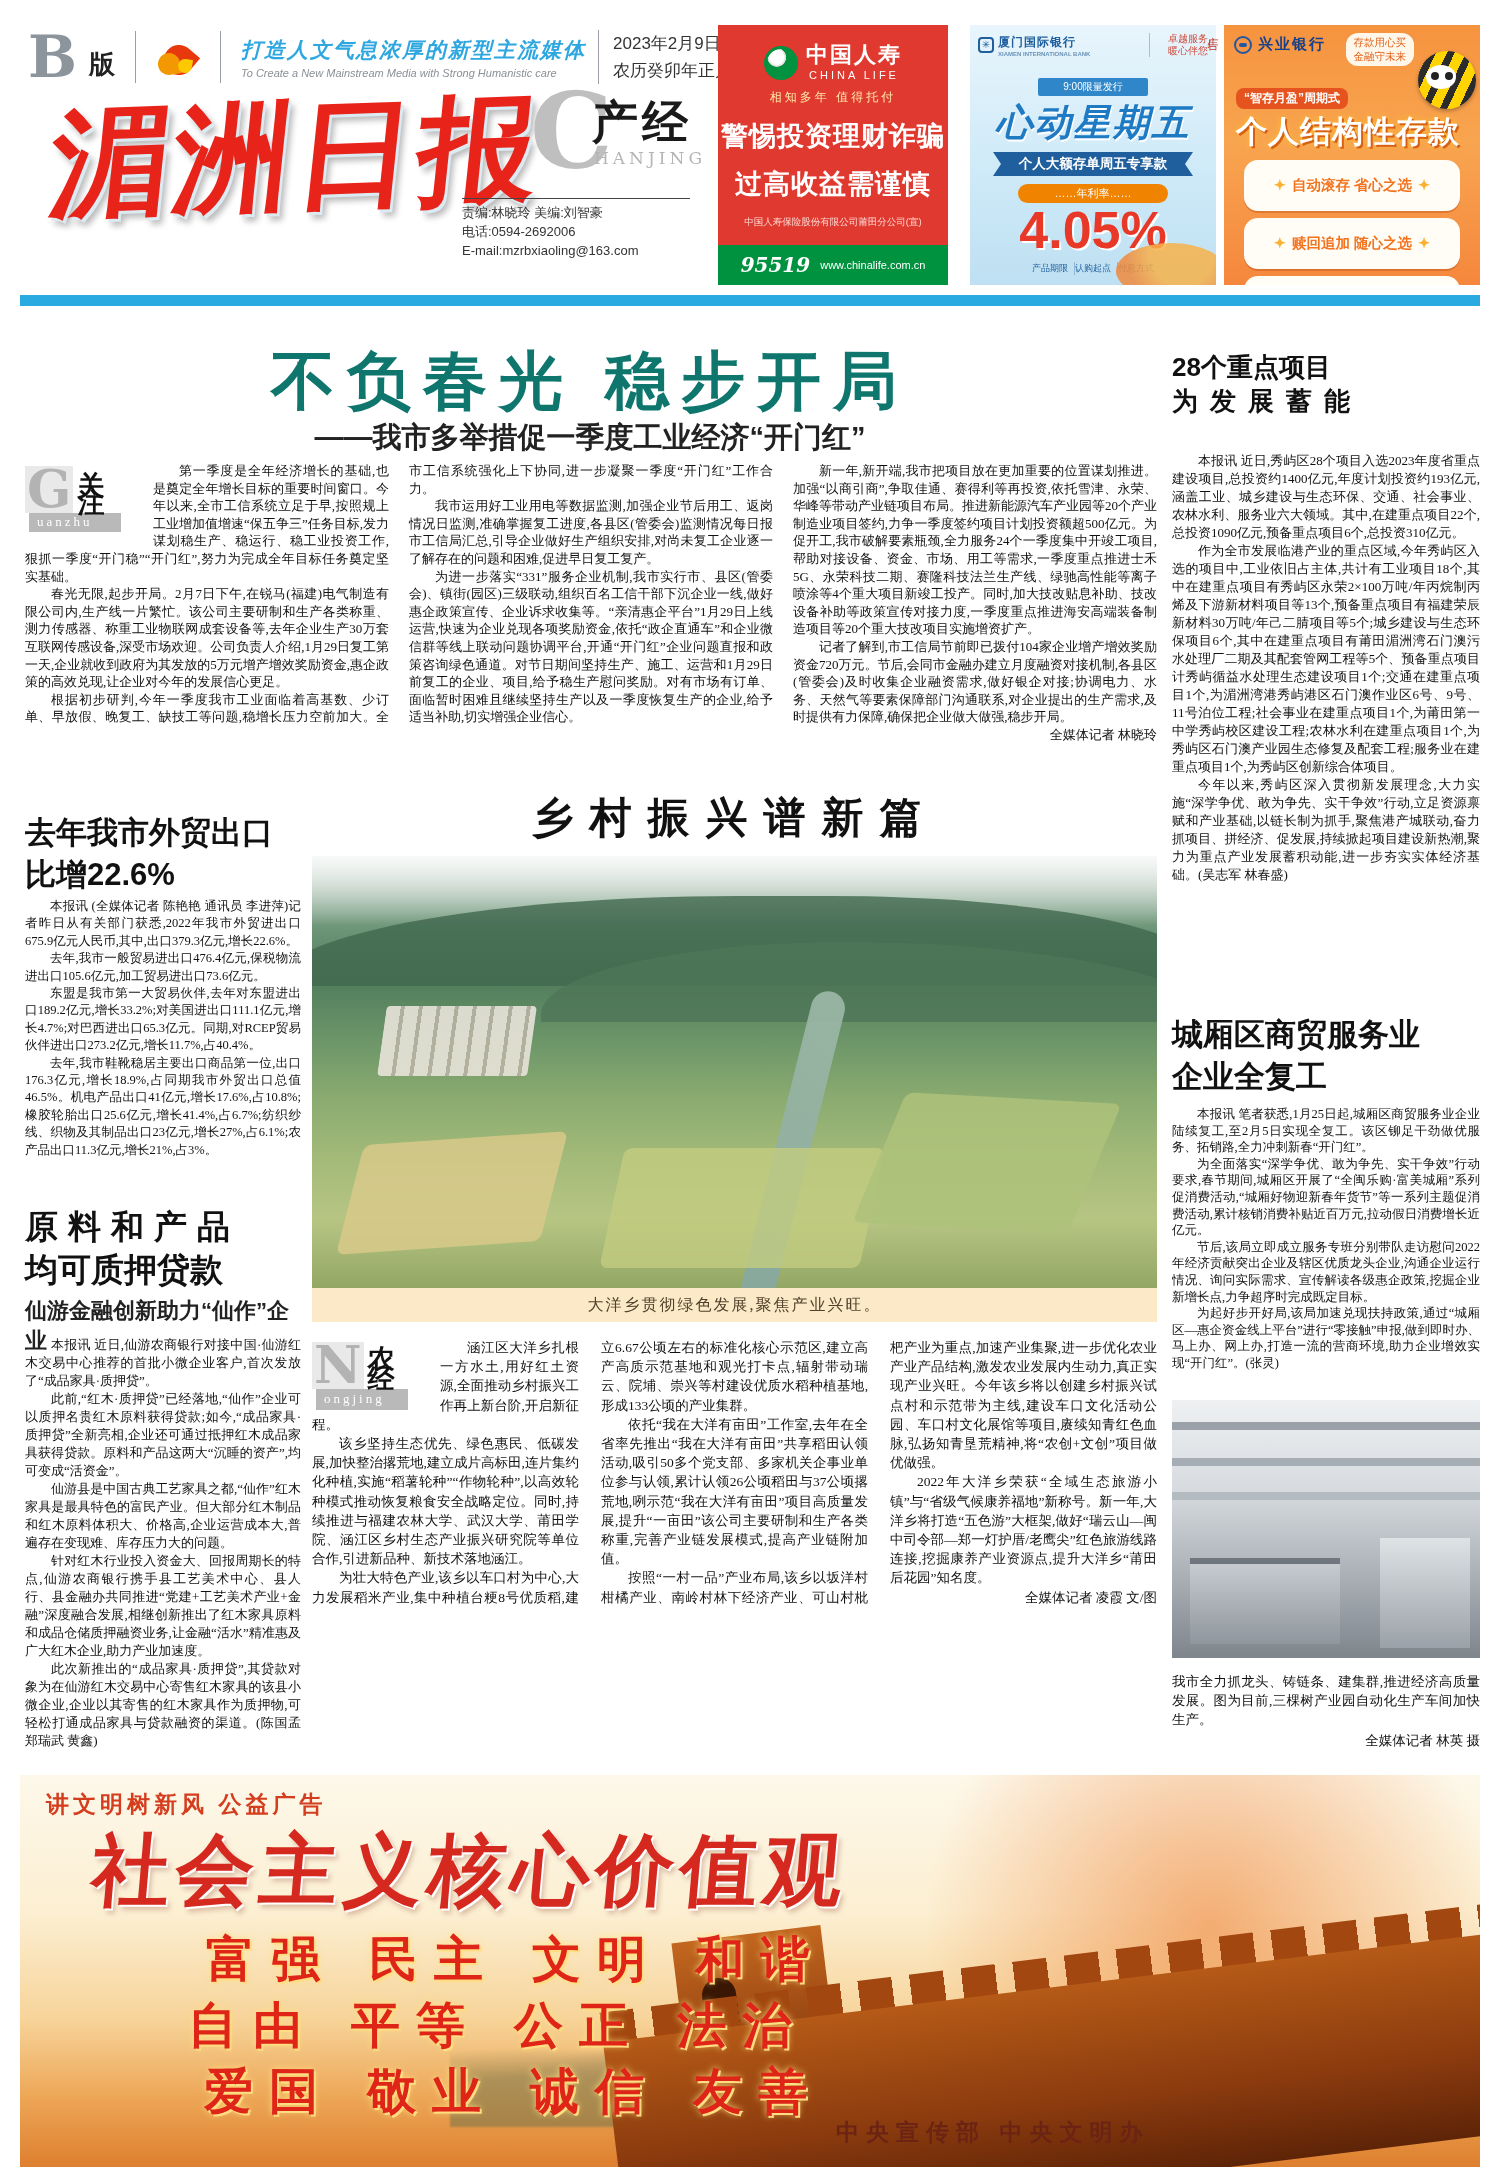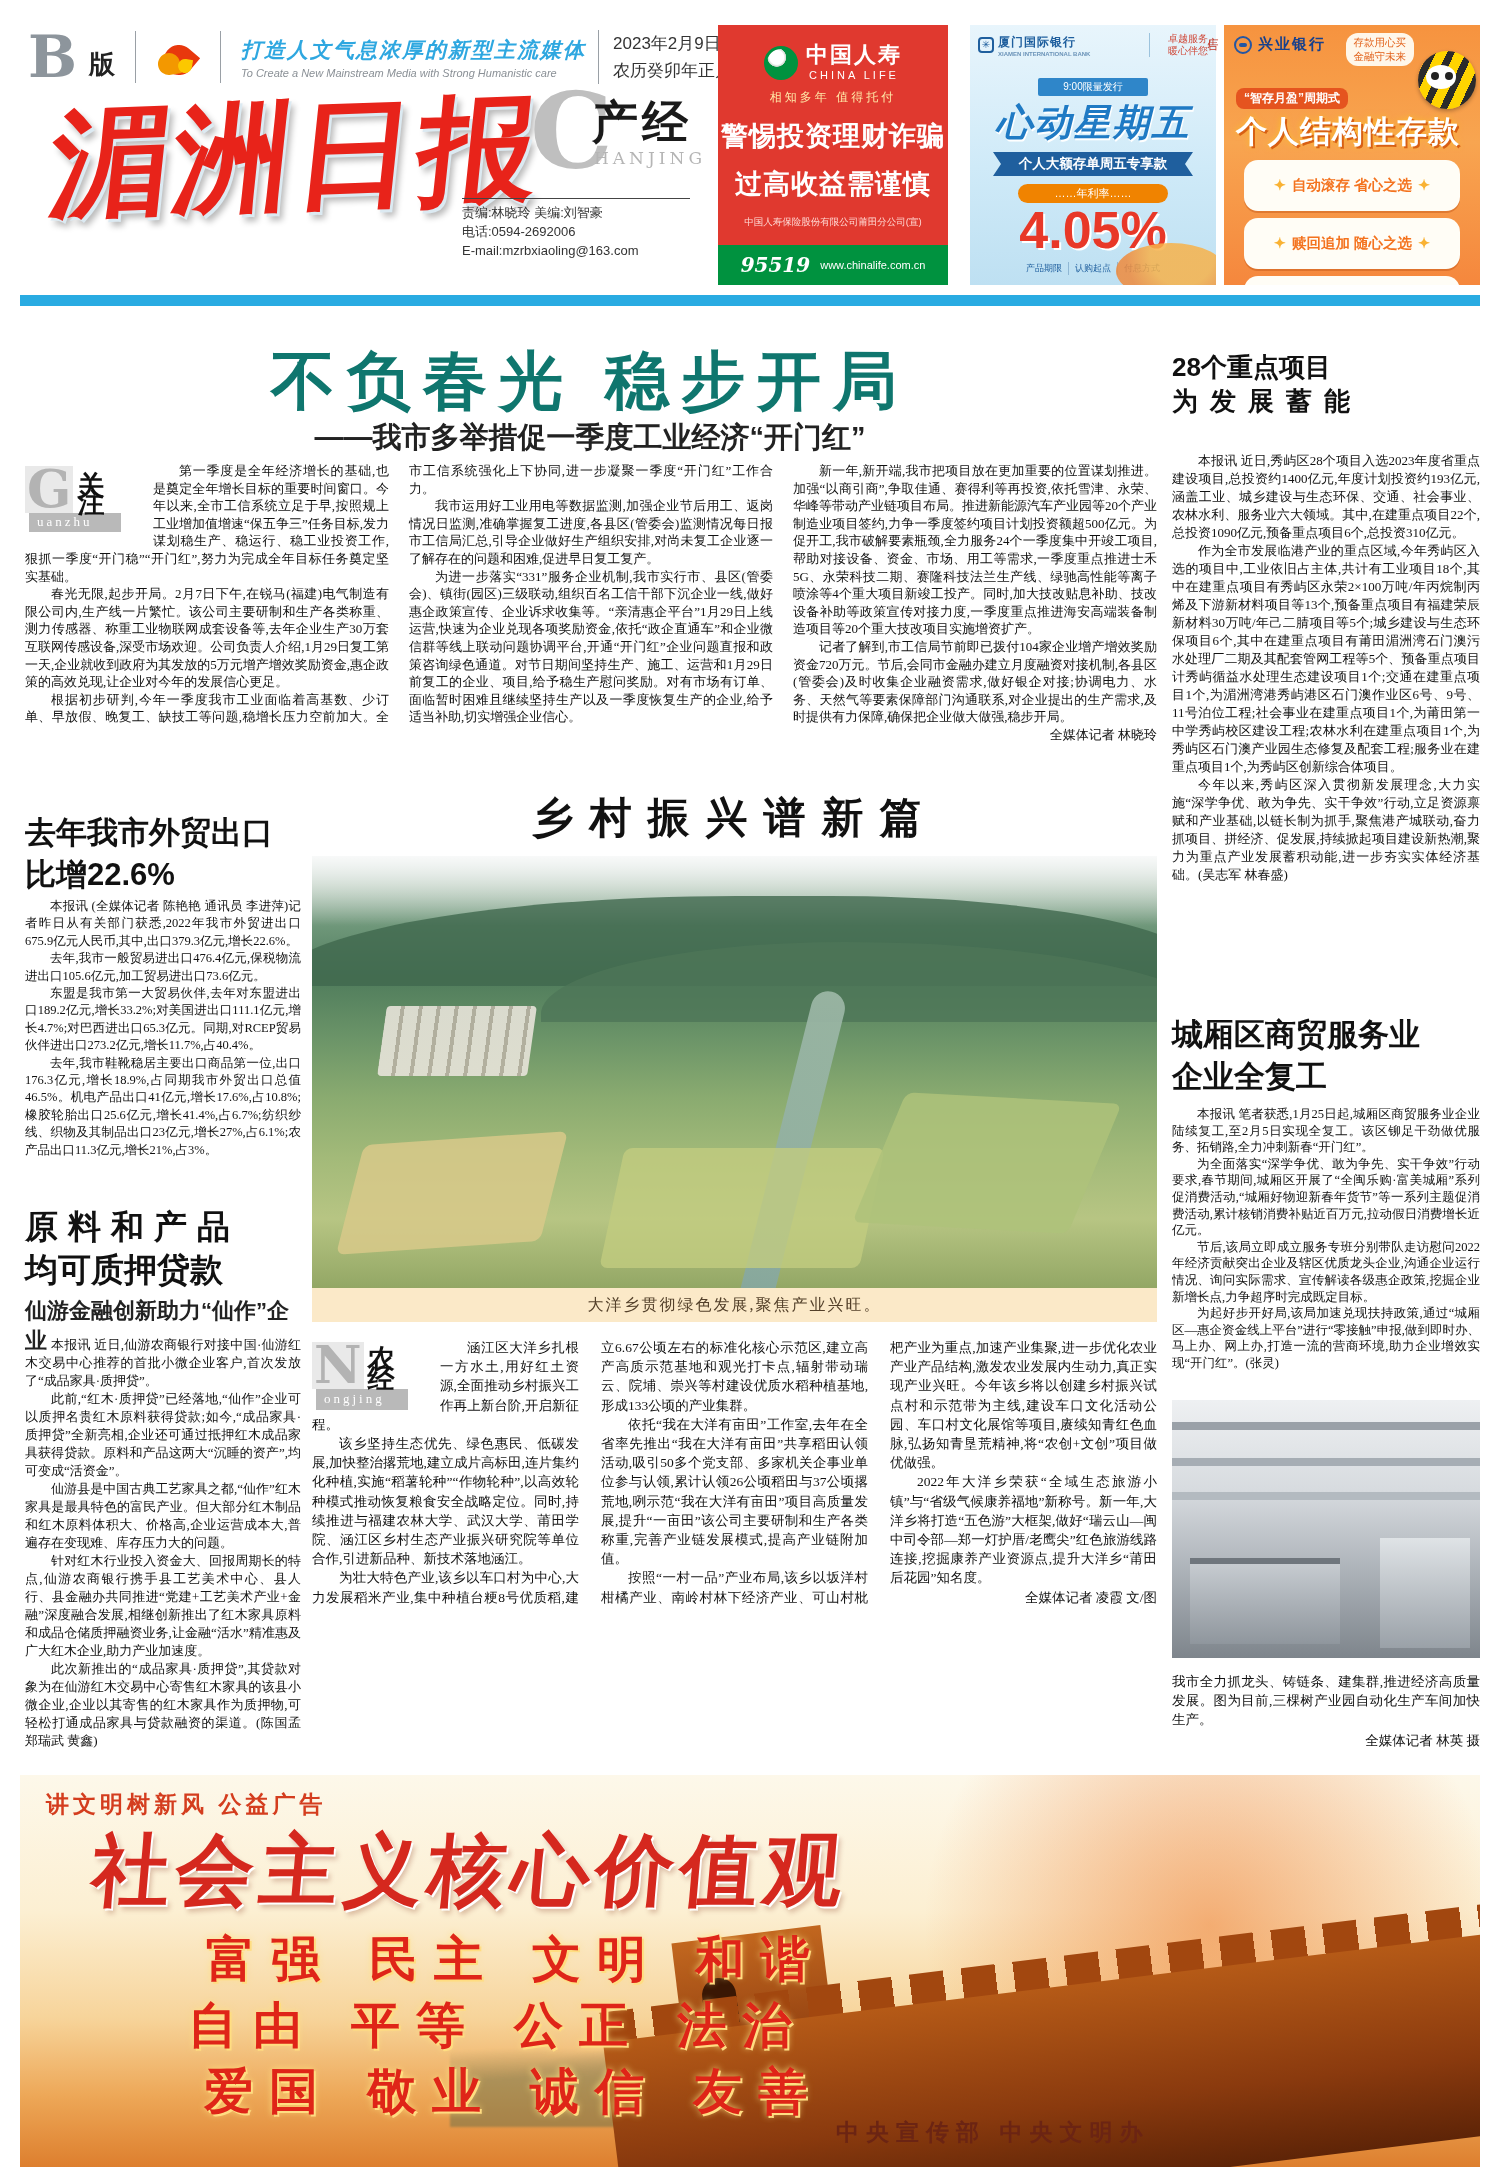--- a/index.html
+++ b/index.html
@@ -54,21 +54,21 @@
   .xib-mark { width:16px; height:16px; border:2px solid #1f5f9e; border-radius:4px; color:#1f5f9e; font-size:10px; line-height:12px; text-align:center; }
   .xib-name { font-size:12px; font-weight:700; letter-spacing:1px; }
   .xib-name small { display:block; font-size:6px; letter-spacing:0; color:#6b93b8; }
   .ad2-srv { font-size:10px; color:#d0493a; line-height:1.2; border-left:1px solid #9cc3dd; padding-left:18px; }
   .ad2-badge { margin:21px auto 0; width:110px; text-align:center; background:#2f86c9; color:#fff; border-radius:2px; font-size:10px; padding:2px 0; }
   .ad2-title { text-align:center; font-size:37px; font-weight:900; color:#1f7ac4; font-style:italic; letter-spacing:2px; margin-top:2px; text-shadow:1px 2px 0 #fff; }
   .ad2-ribbon { margin:4px auto 0; width:200px; background:#1f5f9e; color:#fff; text-align:center; font-size:13.5px; font-weight:700; padding:3px 0; clip-path:polygon(0 0,100% 0,96% 50%,100% 100%,0 100%,4% 50%); }
   .ad2-rate-label { margin:8px auto 0; width:150px; background:#f08300; color:#fff; border-radius:12px; text-align:center; font-size:11px; padding:2px 0; }
   .ad2-rate { text-align:center; font-size:52px; font-weight:900; color:#e83828; line-height:1.05; text-shadow:2px 2px 0 #fff; }
   .ad2-tabs { display:flex; justify-content:center; gap:6px; font-size:9px; color:#1f5f9e; margin-top:4px; }
-  .ad2-tabs span + span { border-left:1px solid #8fb7d4; padding-left:6px; }
+  .ad2-tabs span + span { border-left:1px solid #8fb7d4; }
   .ad2-art { position:absolute; bottom:-14px; right:-10px; width:110px; height:56px; background:radial-gradient(circle at 60% 20%, #f7b24a 0 40%, #ef8a3c 70%); border-radius:50%; opacity:.85; }
 
   .ad3 { left:1224px; width:256px; background:linear-gradient(180deg,#f6933f 0%,#f8a550 45%,#f5873d 100%); color:#fff; }
   .ad3-top { display:flex; align-items:center; gap:6px; padding:10px 8px 0 10px; }
   .cib-mark { width:18px; height:18px; border-radius:50%; border:2px solid #2456a3; position:relative; }
   .cib-mark:after { content:""; position:absolute; left:3px; top:5px; width:8px; height:4px; background:#2456a3; border-radius:2px; }
   .cib-name { color:#17408c; font-weight:900; font-size:15px; letter-spacing:2px; }
   .ad3-bubble { position:absolute; right:66px; top:8px; background:#fff7ea; color:#e2621b; border-radius:12px; font-size:10.5px; padding:3px 8px; line-height:1.3; text-align:center; }
   .bee { position:absolute; right:4px; top:26px; width:58px; height:58px; border-radius:50%;
     background:repeating-linear-gradient(115deg,#ffd400 0 10px,#2b2b2b 10px 17px); box-shadow:0 2px 4px rgba(0,0,0,.3); }

